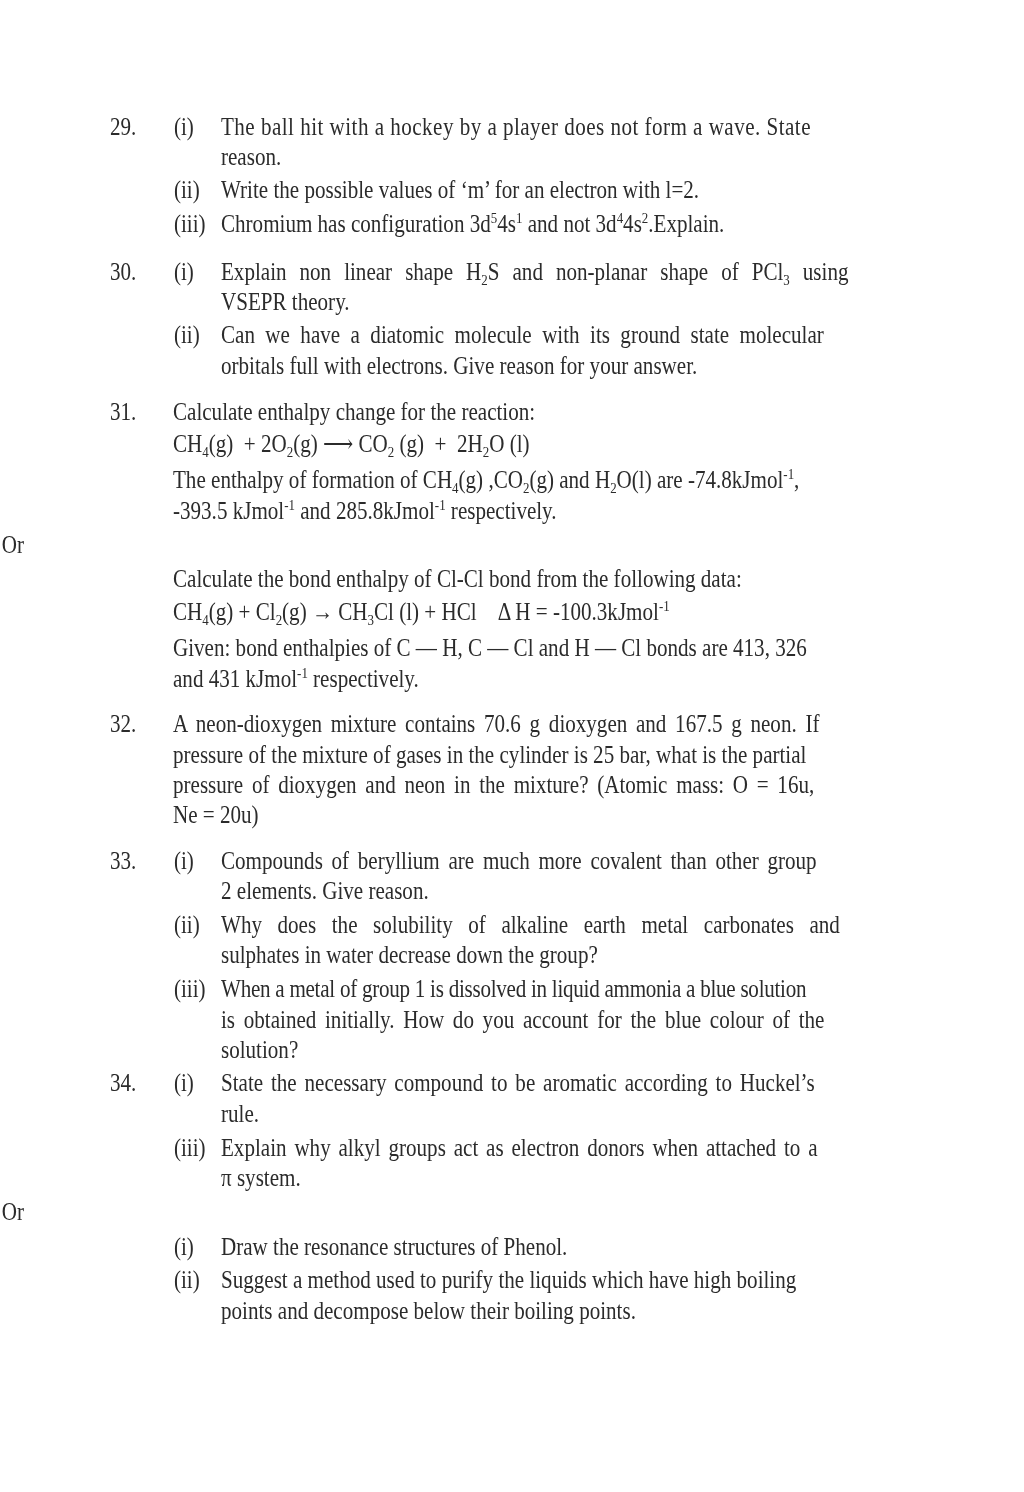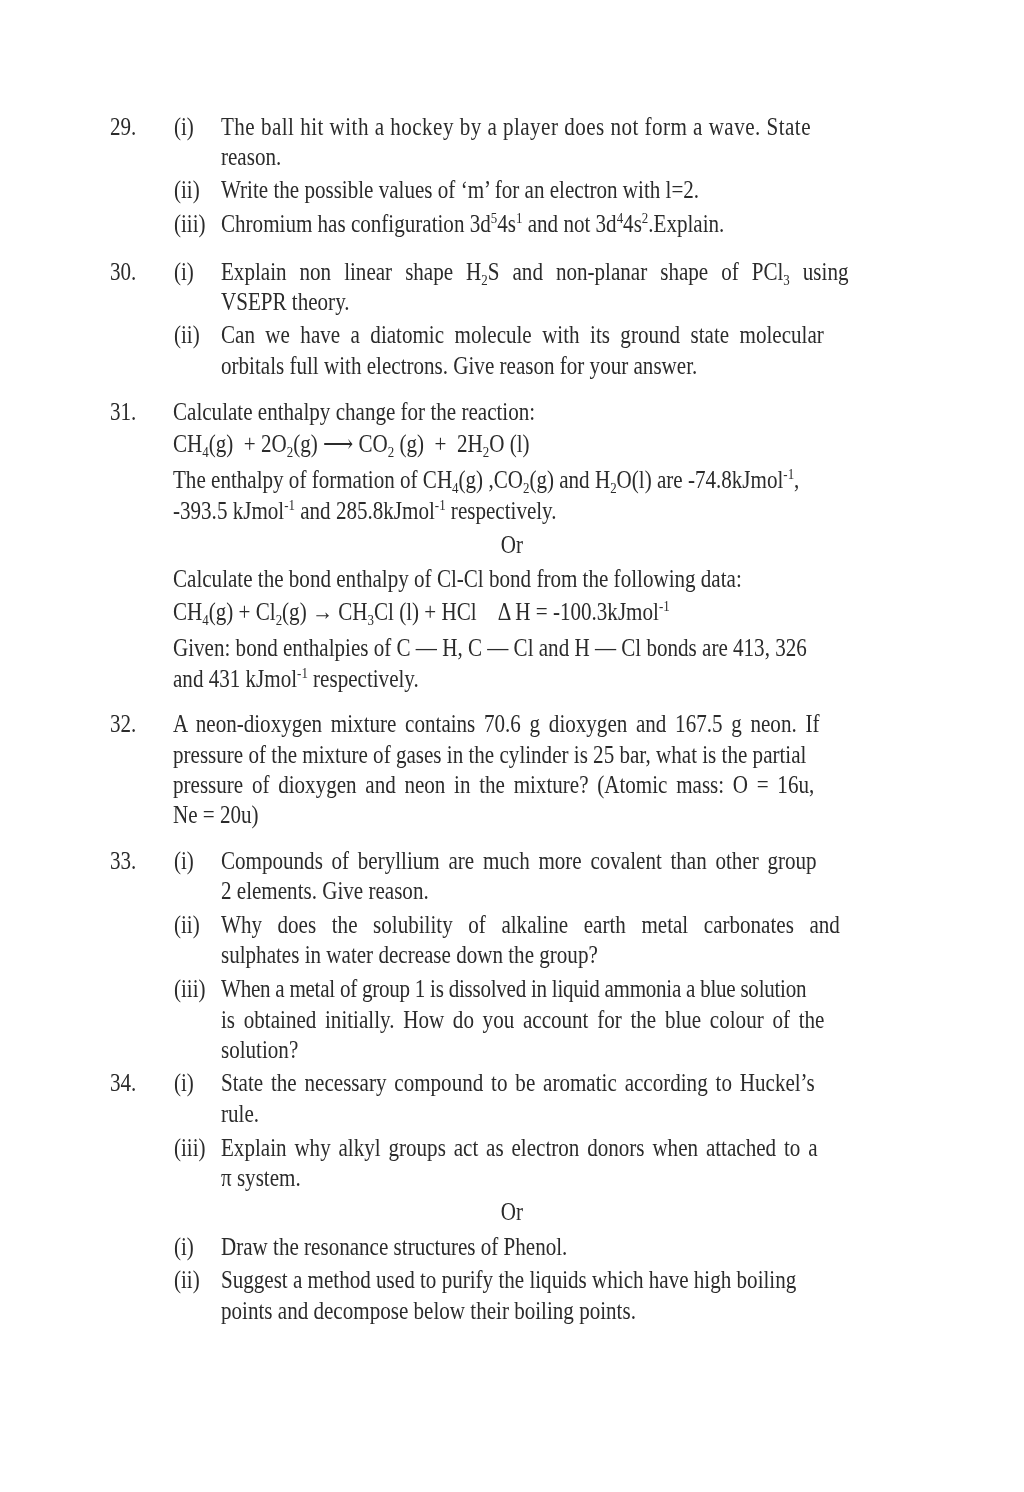--- a/index.html
+++ b/index.html
@@ -12,21 +12,21 @@
   .line {
     position: absolute; white-space: nowrap;
     font-size: 24.5px; line-height: 30px;
     transform-origin: 0 0;
     transform: scaleX(0.86);
   }
   .qnum { position: absolute; font-size: 24.5px; line-height: 30px; transform-origin: 0 0; transform: scaleX(0.86); }
   .sub { position: absolute; font-size: 24.5px; line-height: 30px; transform-origin: 0 0; transform: scaleX(0.86); }
   sub { font-size: 15px; vertical-align: -5px; line-height: 0; }
   sup { font-size: 15px; vertical-align: 9px; line-height: 0; }
-  .center { position: absolute; left: 0; width: 1024px; text-align: center; font-size: 24.5px; line-height: 30px; }
+  .center { position: absolute; left: 0; width: 1024px; font-size: 24.5px; line-height: 30px; }
   .center span { display: inline-block; transform: scaleX(0.86); }
 </style>
 </head>
 <body>
 
 <div class="page">
 
   <div>
     <span class="qnum" style="left:110px;top:112px">29.</span>
     <span class="sub" style="left:174px;top:112px">(i)</span>

